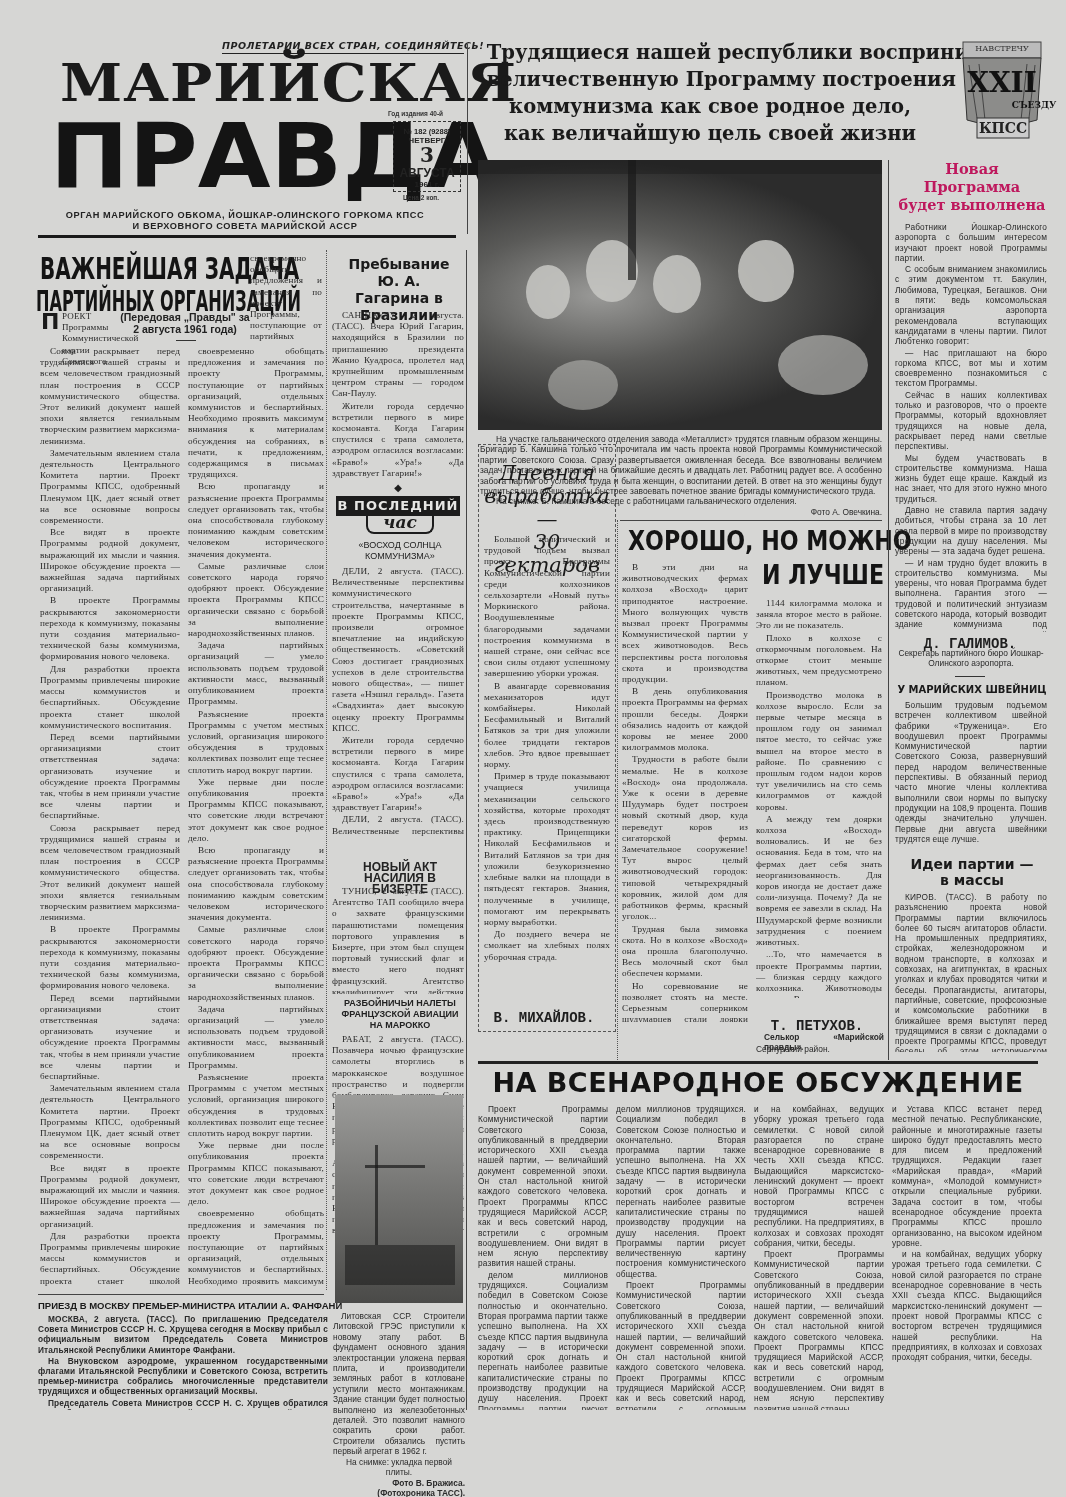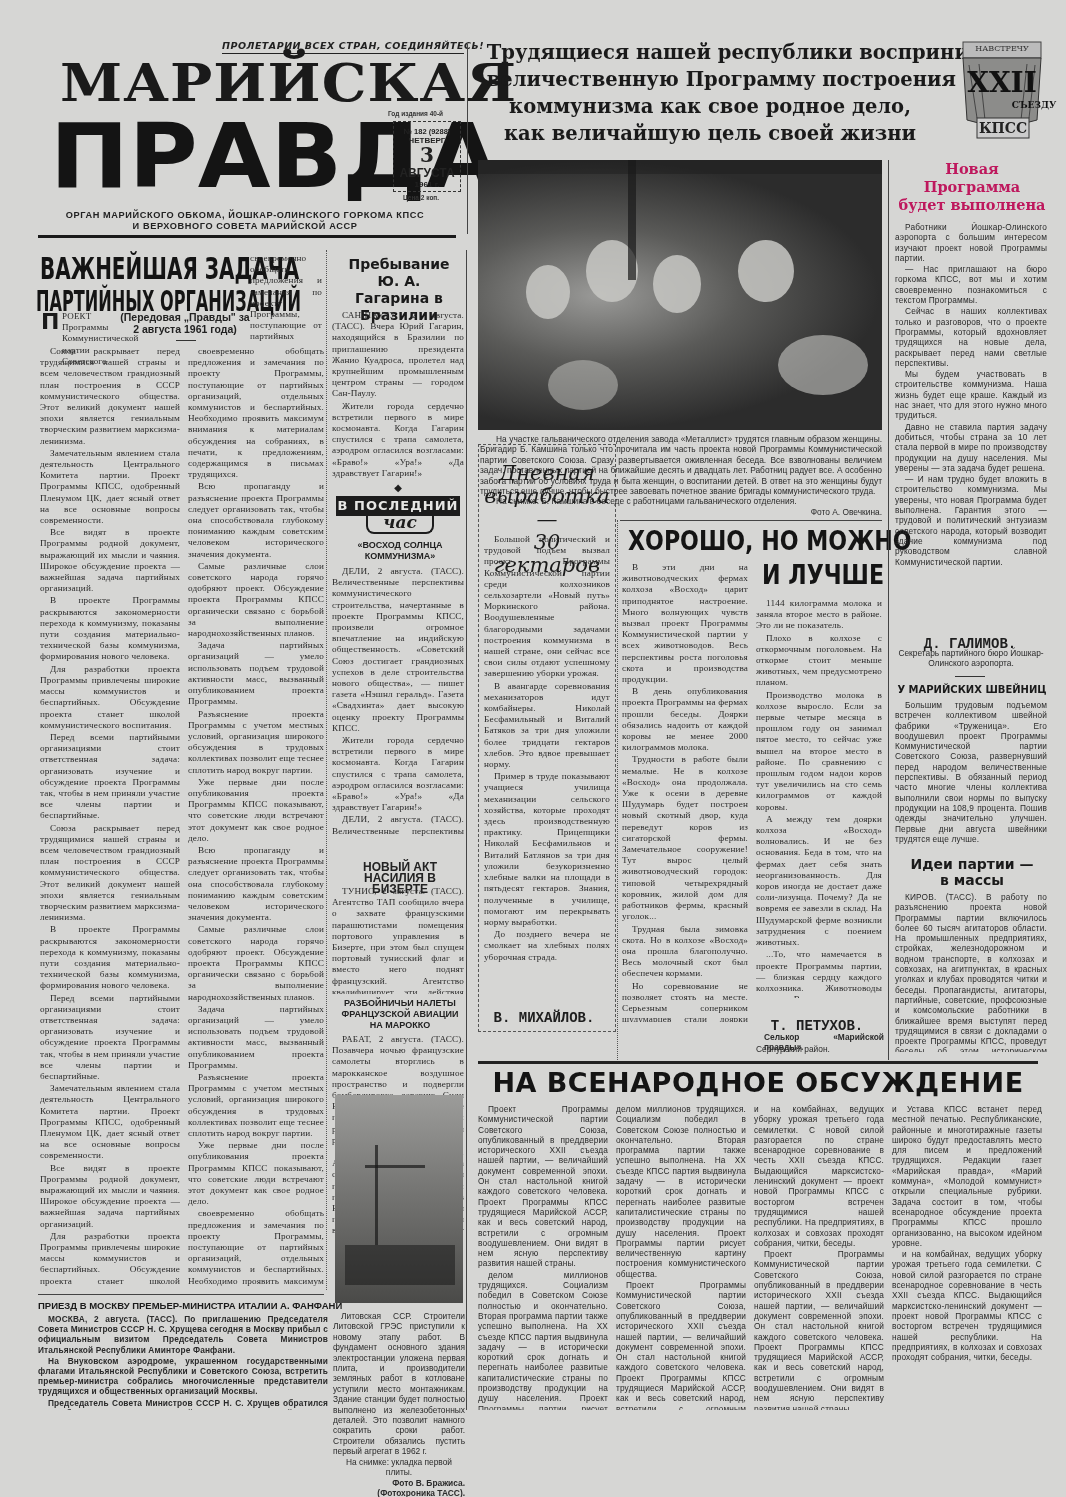--- a/index.html
+++ b/index.html
@@ -130,21 +130,21 @@
   <p>САН-ПАУЛУ, 2 августа. (ТАСС). Вчера Юрий Гагарин, находящийся в Бразилии по приглашению президента Жанио Куадроса, пролетел над крупнейшим промышленным центром страны — городом Сан-Паулу.</p>
   <p>Жители города сердечно встретили первого в мире космонавта. Когда Гагарин спустился с трапа самолета, аэродром огласился возгласами: «Браво!» «Ура!» «Да здравствует Гагарин!»</p>
 
 </div>
 <div class="abs center" style="left:388px;top:482px;width:20px;font-size:10px;">◆</div>
 
 <div class="abs" style="left:336px;top:496px;width:124px;height:38px;">
   <div class="abs center" style="left:0;top:0;width:124px;height:20px;background:#1c1c1c;color:#e6e6e4;font-family:'DejaVu Sans',sans-serif;font-weight:bold;font-size:13px;line-height:20px;letter-spacing:1px;">В ПОСЛЕДНИЙ</div>
   <div class="abs center" style="left:30px;top:18px;width:64px;height:18px;border:2px solid #1c1c1c;border-top:none;border-radius:0 0 8px 8px;font-family:'DejaVu Serif',serif;font-style:italic;font-weight:bold;font-size:17px;line-height:16px;color:#1c1c1c;">час</div>
 </div>
-<div class="abs center" style="left:340px;top:540px;width:120px;font-family:'Liberation Sans',sans-serif;font-weight:bold;font-size:9px;line-height:11px;color:#222;">«ВОСХОД СОЛНЦА КОММУНИЗМА»</div>
+<div class="abs center" style="left:340px;top:540px;width:120px;font-family:'Liberation Sans',sans-serif;font-weight:normal;font-size:9px;line-height:11px;color:#222;">«ВОСХОД СОЛНЦА КОММУНИЗМА»</div>
 <div class="abs txt" style="left:332px;top:566px;width:132px;height:270px;overflow:hidden;">
   <p>ДЕЛИ, 2 августа. (ТАСС). Величественные перспективы коммунистического строительства, начертанные в проекте Программы КПСС, произвели огромное впечатление на индийскую общественность. «Советский Союз достигает грандиозных успехов в деле строительства нового общества», — пишет газета «Нэшнл геральд». Газета «Свадхинта» дает высокую оценку проекту Программы КПСС.</p>
   <p>Жители города сердечно встретили первого в мире космонавта. Когда Гагарин спустился с трапа самолета, аэродром огласился возгласами: «Браво!» «Ура!» «Да здравствует Гагарин!»</p>
   <p>ДЕЛИ, 2 августа. (ТАСС). Величественные перспективы коммунистического строительства, начертанные в проекте Программы КПСС, произвели огромное впечатление на индийскую общественность. «Советский Союз достигает грандиозных успехов в деле строительства нового общества», — пишет газета «Нэшнл геральд». Газета «Свадхинта» дает высокую оценку проекту Программы КПСС.</p>
 </div>
 <div class="abs center" style="left:345px;top:862px;width:110px;font-family:'Liberation Sans',sans-serif;font-weight:bold;font-size:12px;line-height:11px;color:#222;">НОВЫЙ АКТ НАСИЛИЯ В БИЗЕРТЕ</div>
 <div class="abs txt" style="left:332px;top:886px;width:132px;height:108px;overflow:hidden;">
   <p>ТУНИС, 2 августа. (ТАСС). Агентство ТАП сообщило вчера о захвате французскими парашютистами помещения портового управления в Бизерте, при этом был спущен портовый тунисский флаг и вместо него поднят французский. Агентство квалифицирует эти действия как чрезвычайно серьезные, направленные против суверенитета Туниса.</p>
 </div>
 <div class="abs center" style="left:340px;top:998px;width:120px;font-family:'Liberation Sans',sans-serif;font-weight:bold;font-size:9px;line-height:11px;color:#222;">РАЗБОЙНИЧЬИ НАЛЕТЫ ФРАНЦУЗСКОЙ АВИАЦИИ НА МАРОККО</div>
@@ -221,20 +221,21 @@
 <div class="dotted-v" style="left:617px;top:520px;height:540px;"></div>
 <div class="vrule" style="left:888px;top:160px;height:900px;"></div>
 
 <div class="abs center" style="left:892px;top:160px;width:160px;font-family:'DejaVu Serif',serif;font-weight:bold;font-size:14.5px;line-height:18px;color:#be185d;">
   <div>Новая</div>
   <div>Программа</div>
   <div>будет выполнена</div>
 </div>
 <div class="abs txt" style="left:895px;top:222px;width:152px;height:410px;overflow:hidden;font-family:'Liberation Sans',sans-serif;font-size:8.3px;line-height:10.3px;">
   <p>Работники Йошкар-Олинского аэропорта с большим интересом изучают проект новой Программы партии.</p>
+  <p>С особым вниманием знакомились с этим документом тт. Бакулин, Любимова, Турецкая, Бегашков. Они в пяти: ведь комсомольская организация аэропорта рекомендовала вступающих кандидатами в члены партии. Пилот Любтенко говорит:</p>
   <p>— Нас приглашают на бюро горкома КПСС, вот мы и хотим своевременно познакомиться с текстом Программы.</p>
   <p>Сейчас в наших коллективах только и разговоров, что о проекте Программы, который вдохновляет трудящихся на новые дела, раскрывает перед нами светлые перспективы.</p>
   <p>Мы будем участвовать в строительстве коммунизма. Наша жизнь будет еще краше. Каждый из нас знает, что для этого нужно много трудиться.</p>
   <p>Давно не ставила партия задачу добиться, чтобы страна за 10 лет стала первой в мире по производству продукции на душу населения. Мы уверены — эта задача будет решена.</p>
   <p>— И нам трудно будет вложить в строительство коммунизма. Мы уверены, что новая Программа будет выполнена. Гарантия этого — трудовой и политический энтузиазм советского народа, который возводит здание коммунизма под руководством славной Коммунистической партии.</p>
 </div>
 <div class="abs sig" style="left:895px;top:636px;width:150px;">Д. ГАЛИМОВ.</div>
 <div class="abs caption center" style="left:895px;top:648px;width:152px;">Секретарь партийного бюро Йошкар-Олинского аэропорта.</div>
 <div class="abs" style="left:955px;top:676px;width:30px;height:1px;background:#333;"></div>
 

